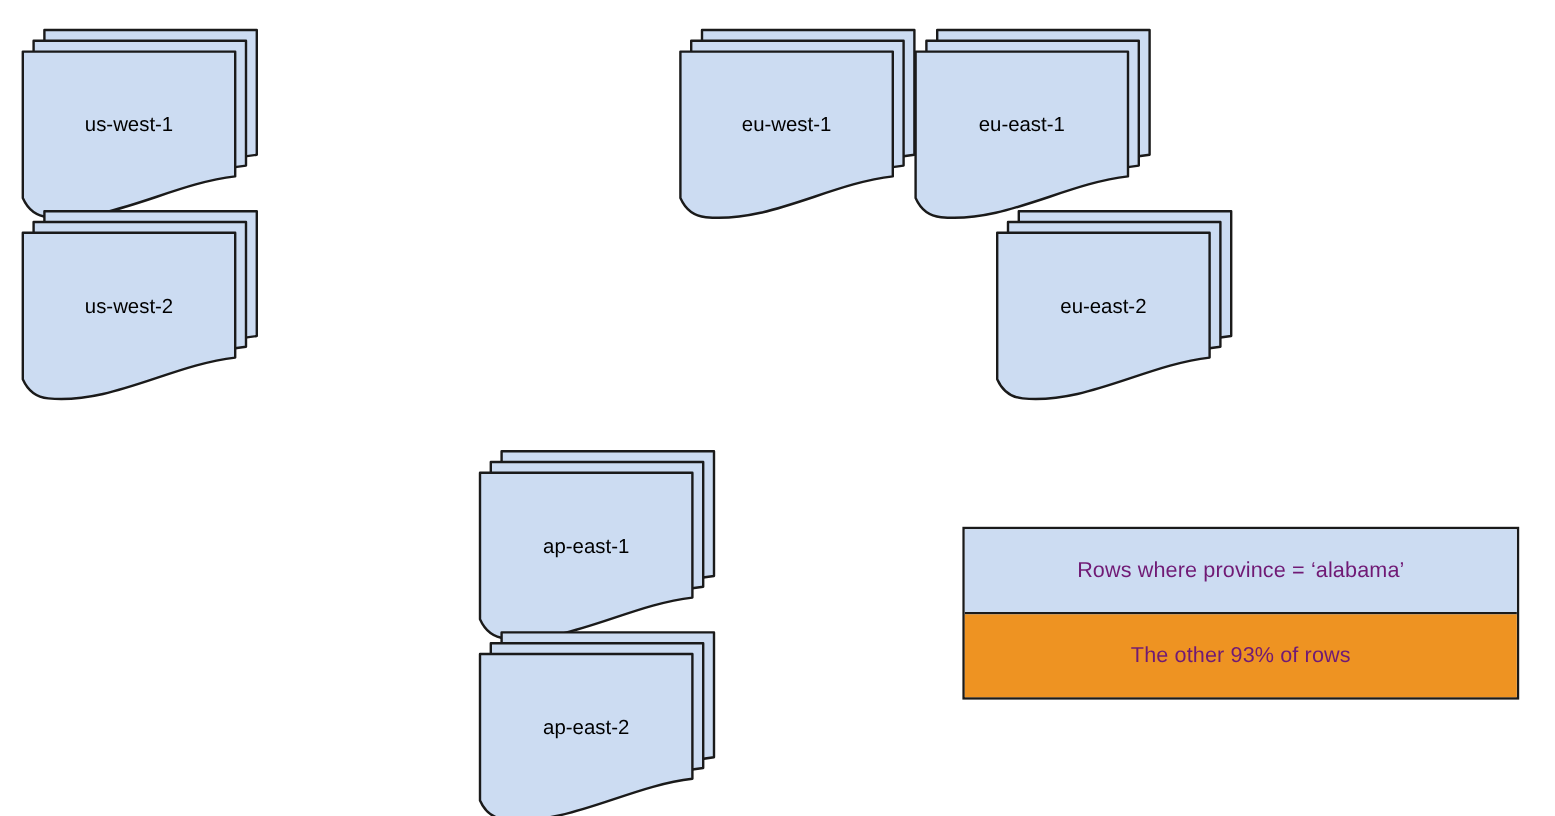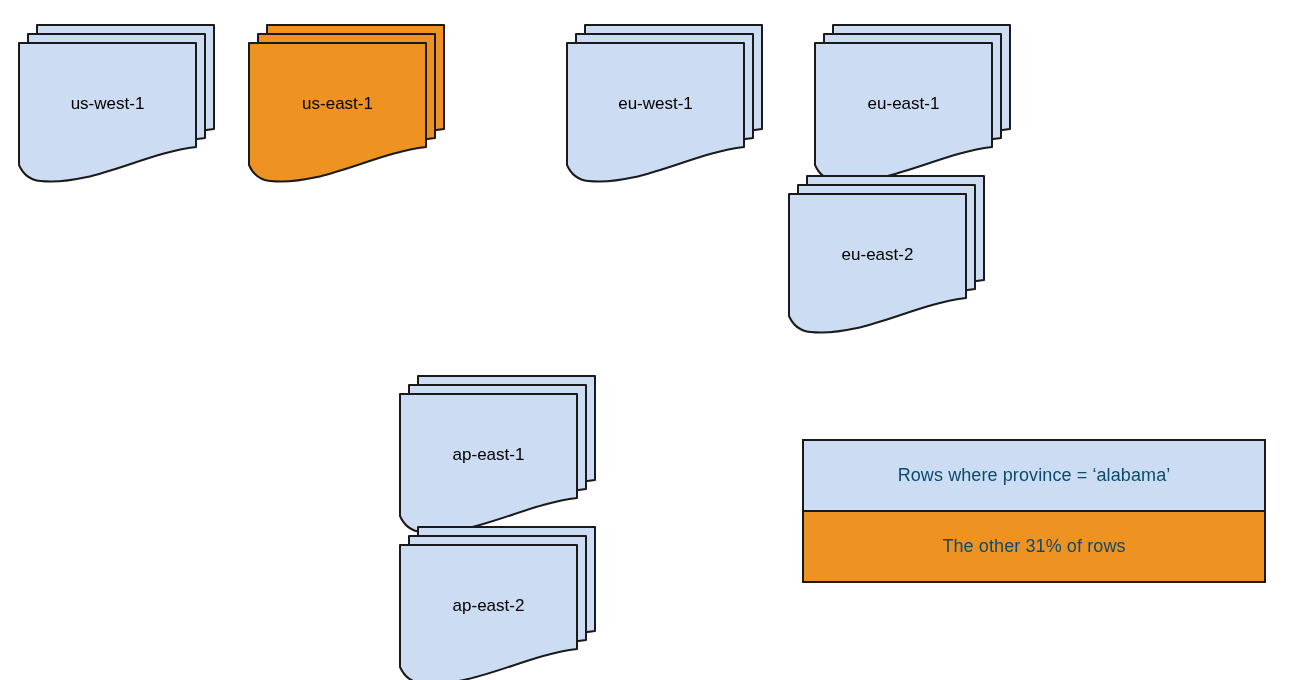--- a/index.html
+++ b/index.html
@@ -49,21 +49,21 @@
     border: 2px solid #1a1a1a;
   }
   .legend-row {
     box-sizing: border-box;
     display: flex;
     align-items: center;
     justify-content: center;
     width: 100%;
     font-size: 18px;
     line-height: 1.2;
-    color: #0c4a6e;
+    color: #701a75;
     letter-spacing: 0.1px;
   }
   .legend-row-blue {
     background: #ccdcf2;
     height: 71px;
     border-bottom: 2px solid #1a1a1a;
   }
   .legend-row-orange {
     background: #ee9322;
     height: 69px;
@@ -74,45 +74,45 @@
 
 <div id="canvas">
     <div class="stack" style="left: 16px; top: 22px;">
       <svg width="201" height="160">
         <path d="M 21 3 L 198 3 L 198 107 C 144.9 113 95.34 146 42.239999999999995 141 C 31.619999999999997 140 24.54 133 21 125 Z" fill="#ccdcf2" stroke="#1a1a1a" stroke-width="2" stroke-linejoin="round"></path>
         <path d="M 12 12 L 189 12 L 189 116 C 135.9 122 86.34 155 33.239999999999995 150 C 22.619999999999997 149 15.54 142 12 134 Z" fill="#ccdcf2" stroke="#1a1a1a" stroke-width="2" stroke-linejoin="round"></path>
         <path d="M 3 21 L 180 21 L 180 125 C 126.9 131 77.34 164 24.24 159 C 13.62 158 6.54 151 3 143 Z" fill="#ccdcf2" stroke="#1a1a1a" stroke-width="2" stroke-linejoin="round"></path>
         <text class="doc-label" x="91.5" y="83">us-west-1</text>
       </svg>
     </div>
-    <div class="stack" style="left: 246px; top: 22px;">
+    <div class="stack" style="left: 16px; top: 173px;">
       <svg width="201" height="160">
-        <path d="M 21 3 L 198 3 L 198 107 C 144.9 113 95.34 146 42.239999999999995 141 C 31.619999999999997 140 24.54 133 21 125 Z" fill="#ee9322" stroke="#1a1a1a" stroke-width="2" stroke-linejoin="round"></path>
-        <path d="M 12 12 L 189 12 L 189 116 C 135.9 122 86.34 155 33.239999999999995 150 C 22.619999999999997 149 15.54 142 12 134 Z" fill="#ee9322" stroke="#1a1a1a" stroke-width="2" stroke-linejoin="round"></path>
-        <path d="M 3 21 L 180 21 L 180 125 C 126.9 131 77.34 164 24.24 159 C 13.62 158 6.54 151 3 143 Z" fill="#ee9322" stroke="#1a1a1a" stroke-width="2" stroke-linejoin="round"></path>
-        <text class="doc-label" x="91.5" y="83">us-east-1</text>
+        <path d="M 21 3 L 198 3 L 198 107 C 144.9 113 95.34 146 42.239999999999995 141 C 31.619999999999997 140 24.54 133 21 125 Z" fill="#ccdcf2" stroke="#1a1a1a" stroke-width="2" stroke-linejoin="round"></path>
+        <path d="M 12 12 L 189 12 L 189 116 C 135.9 122 86.34 155 33.239999999999995 150 C 22.619999999999997 149 15.54 142 12 134 Z" fill="#ccdcf2" stroke="#1a1a1a" stroke-width="2" stroke-linejoin="round"></path>
+        <path d="M 3 21 L 180 21 L 180 125 C 126.9 131 77.34 164 24.24 159 C 13.62 158 6.54 151 3 143 Z" fill="#ccdcf2" stroke="#1a1a1a" stroke-width="2" stroke-linejoin="round"></path>
+        <text class="doc-label" x="91.5" y="83">us-west-2</text>
       </svg>
     </div>
     <div class="stack" style="left: 564px; top: 22px;">
       <svg width="201" height="160">
         <path d="M 21 3 L 198 3 L 198 107 C 144.9 113 95.34 146 42.239999999999995 141 C 31.619999999999997 140 24.54 133 21 125 Z" fill="#ccdcf2" stroke="#1a1a1a" stroke-width="2" stroke-linejoin="round"></path>
         <path d="M 12 12 L 189 12 L 189 116 C 135.9 122 86.34 155 33.239999999999995 150 C 22.619999999999997 149 15.54 142 12 134 Z" fill="#ccdcf2" stroke="#1a1a1a" stroke-width="2" stroke-linejoin="round"></path>
         <path d="M 3 21 L 180 21 L 180 125 C 126.9 131 77.34 164 24.24 159 C 13.62 158 6.54 151 3 143 Z" fill="#ccdcf2" stroke="#1a1a1a" stroke-width="2" stroke-linejoin="round"></path>
         <text class="doc-label" x="91.5" y="83">eu-west-1</text>
       </svg>
     </div>
-    <div class="stack" style="left: 812px; top: 22px;">
+    <div class="stack" style="left: 760px; top: 22px;">
       <svg width="201" height="160">
         <path d="M 21 3 L 198 3 L 198 107 C 144.9 113 95.34 146 42.239999999999995 141 C 31.619999999999997 140 24.54 133 21 125 Z" fill="#ccdcf2" stroke="#1a1a1a" stroke-width="2" stroke-linejoin="round"></path>
         <path d="M 12 12 L 189 12 L 189 116 C 135.9 122 86.34 155 33.239999999999995 150 C 22.619999999999997 149 15.54 142 12 134 Z" fill="#ccdcf2" stroke="#1a1a1a" stroke-width="2" stroke-linejoin="round"></path>
         <path d="M 3 21 L 180 21 L 180 125 C 126.9 131 77.34 164 24.24 159 C 13.62 158 6.54 151 3 143 Z" fill="#ccdcf2" stroke="#1a1a1a" stroke-width="2" stroke-linejoin="round"></path>
         <text class="doc-label" x="91.5" y="83">eu-east-1</text>
       </svg>
     </div>
-    <div class="stack" style="left: 786px; top: 173px;">
+    <div class="stack" style="left: 828px; top: 173px;">
       <svg width="201" height="160">
         <path d="M 21 3 L 198 3 L 198 107 C 144.9 113 95.34 146 42.239999999999995 141 C 31.619999999999997 140 24.54 133 21 125 Z" fill="#ccdcf2" stroke="#1a1a1a" stroke-width="2" stroke-linejoin="round"></path>
         <path d="M 12 12 L 189 12 L 189 116 C 135.9 122 86.34 155 33.239999999999995 150 C 22.619999999999997 149 15.54 142 12 134 Z" fill="#ccdcf2" stroke="#1a1a1a" stroke-width="2" stroke-linejoin="round"></path>
         <path d="M 3 21 L 180 21 L 180 125 C 126.9 131 77.34 164 24.24 159 C 13.62 158 6.54 151 3 143 Z" fill="#ccdcf2" stroke="#1a1a1a" stroke-width="2" stroke-linejoin="round"></path>
         <text class="doc-label" x="91.5" y="83">eu-east-2</text>
       </svg>
     </div>
     <div class="stack" style="left: 397px; top: 373px;">
       <svg width="201" height="160">
         <path d="M 21 3 L 198 3 L 198 107 C 144.9 113 95.34 146 42.239999999999995 141 C 31.619999999999997 140 24.54 133 21 125 Z" fill="#ccdcf2" stroke="#1a1a1a" stroke-width="2" stroke-linejoin="round"></path>
@@ -129,15 +129,15 @@
         <text class="doc-label" x="91.5" y="83">ap-east-2</text>
       </svg>
     </div>
   </div>
 
 <div class="legend" style="left: 802px; top: 439px; width: 464px; height: 144px; border-color: rgb(26, 26, 26);">
   <div class="legend-row legend-row-blue" style="background: rgb(204, 220, 242); border-bottom-color: rgb(26, 26, 26);">
     <span>Rows where province = ‘alabama’</span>
   </div>
   <div class="legend-row legend-row-orange" style="background: rgb(238, 147, 34);">
-    <span>The other 31% of rows</span>
+    <span>The other 93% of rows</span>
   </div>
 </div>
 
 </body></html>

